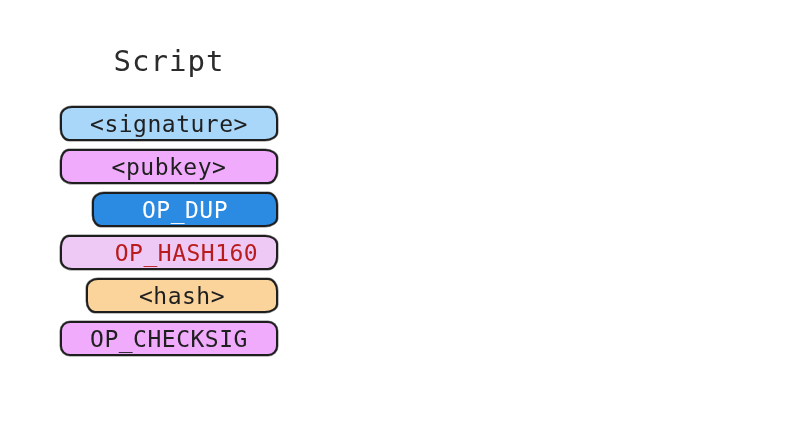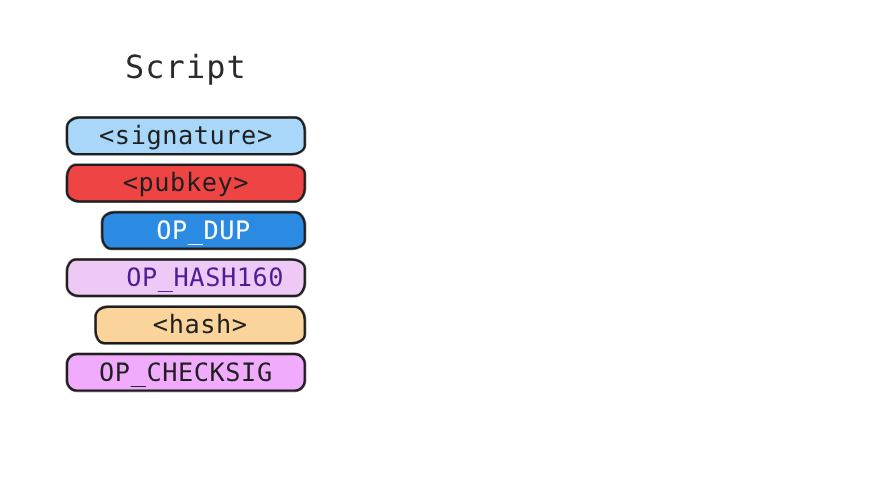--- a/index.html
+++ b/index.html
@@ -71,22 +71,22 @@
 </head>
 <body>
 
 <div class="canvas">
 
   <div class="title script-title">Script</div>
 
 
   <div class="boxes">
     <div class="box" style="background: rgb(168, 215, 250); color: rgb(31, 31, 31);">&lt;signature&gt;</div>
-    <div class="box" style="background: #ef4444; color: rgb(31, 31, 31);">&lt;pubkey&gt;</div>
+    <div class="box" style="background: #f0abfc; color: rgb(31, 31, 31);">&lt;pubkey&gt;</div>
     <div class="box" style="background: rgb(43, 138, 226); color: rgb(255, 255, 255); margin-left: 32px;">OP_DUP</div>
-    <div class="box" style="background: rgb(238, 201, 245); color: #4c1d95; padding-left: 35px;">OP_HASH160</div>
+    <div class="box" style="background: rgb(238, 201, 245); color: #b91c1c; padding-left: 35px;">OP_HASH160</div>
     <div class="box" style="background: rgb(251, 212, 156); color: rgb(31, 31, 31); margin-left: 26px;">&lt;hash&gt;</div>
     <div class="box" style="background: #f0abfc; color: rgb(31, 31, 31); border-radius: 10px;">OP_CHECKSIG</div>
   </div>
 
   <div class="stack-area"></div>
 
 </div>
 
 </body></html>

